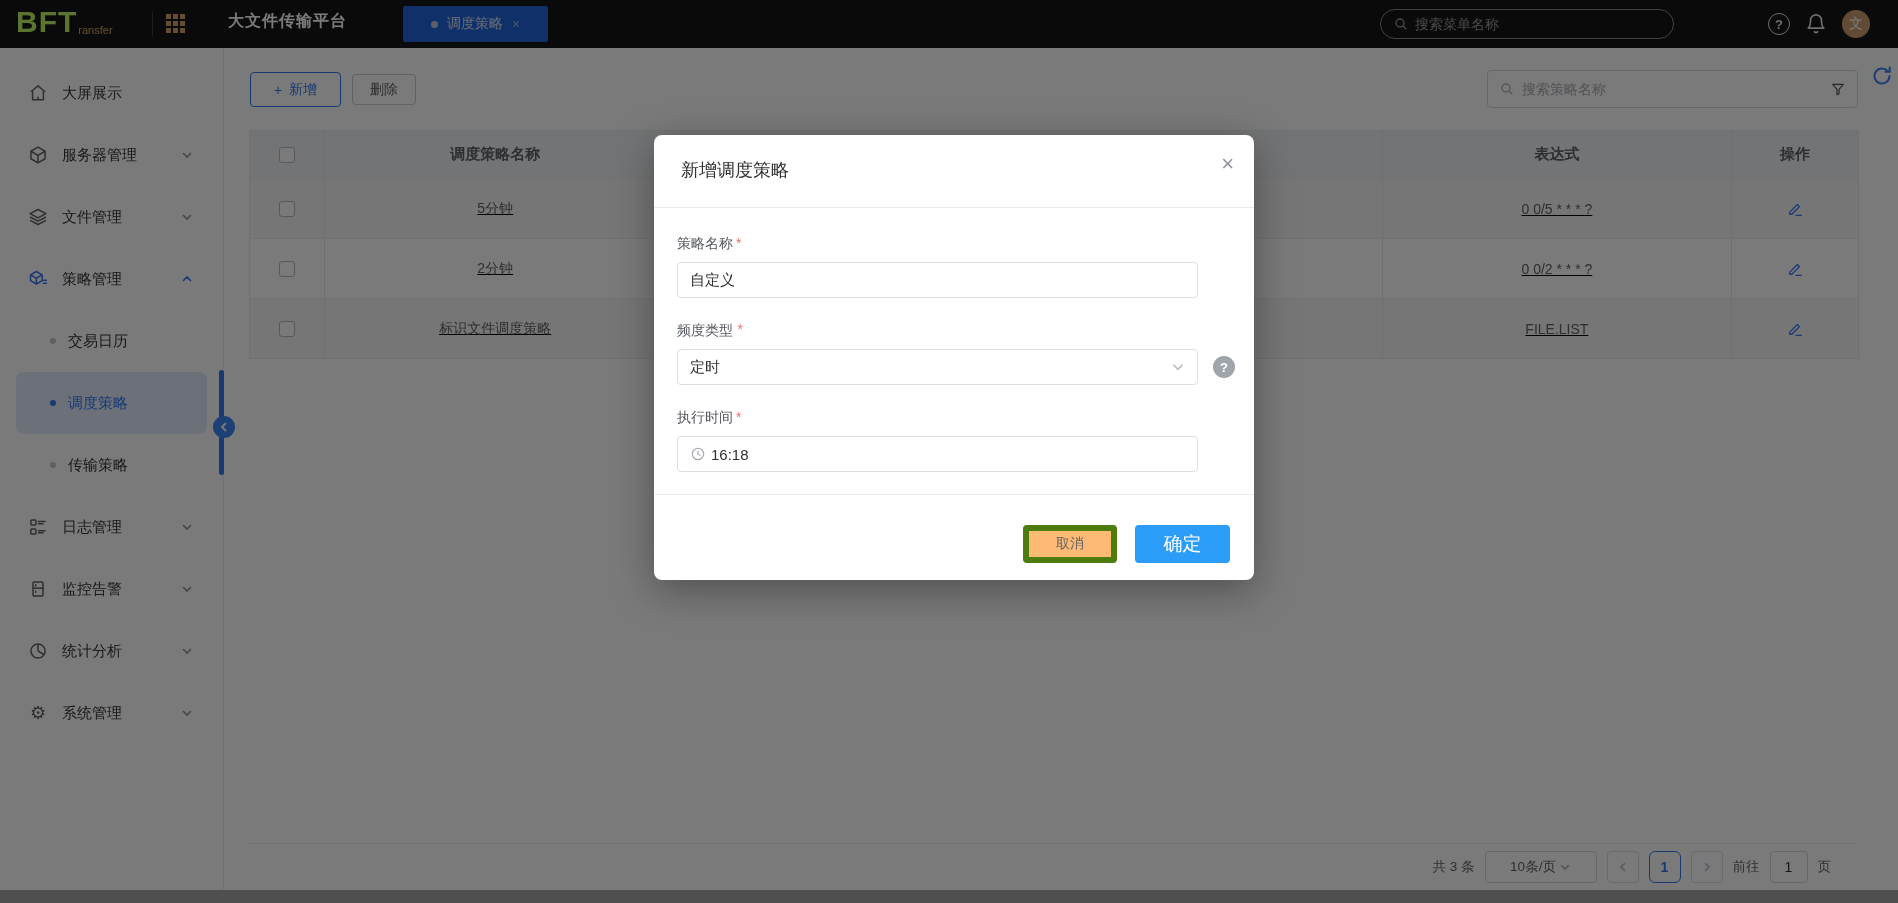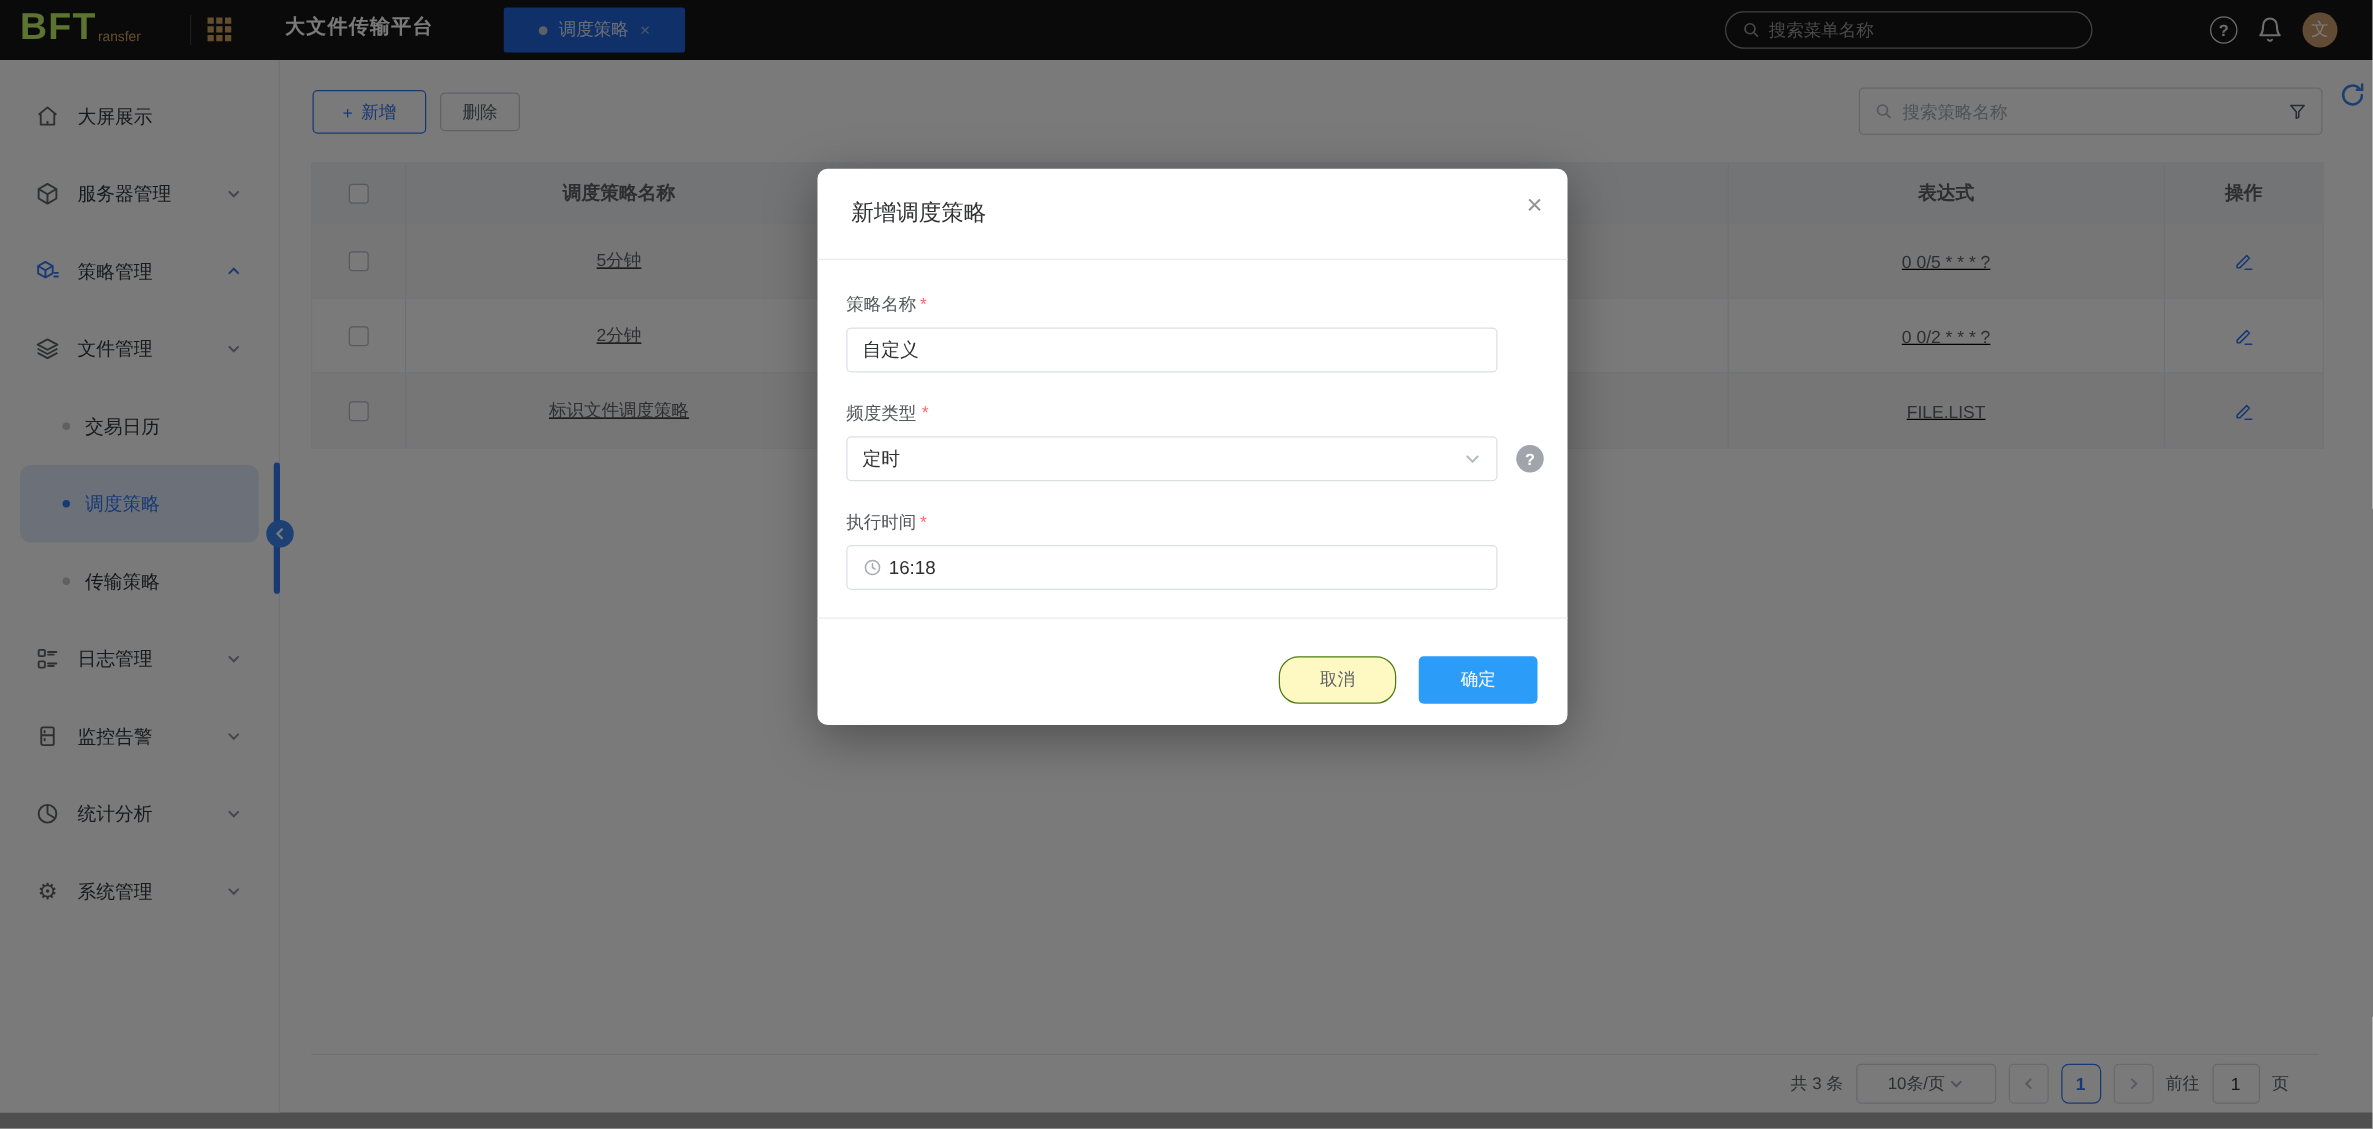--- a/index.html
+++ b/index.html
@@ -100,24 +100,24 @@
   .f-label { position:absolute; left:23px; font-size:14px; color:#54585e; }
   .f-req { color:#f56c6c; margin-left:3px; }
   .f-box { position:absolute; left:23px; width:521px; height:36px; border:1px solid #dcdfe6; border-radius:4px;
            display:flex; align-items:center; padding:0 12px; background:#fff; }
   .f-box input { border:none; outline:none; font-size:15px; color:#303133; width:100%; background:transparent; }
   .sel-chev { margin-left:auto; color:#b8bcc2; }
   .help-filled { position:absolute; left:559px; top:221px; width:22px; height:22px; border-radius:50%;
                  background:#a0a5ab; color:#fff; font-size:13px; font-weight:bold;
                  display:flex; align-items:center; justify-content:center; cursor:pointer; }
   .modal-foot-line { position:absolute; left:0; top:359px; width:600px; height:1px; background:#e9ebf0; }
-  .btn-cancel { position:absolute; left:369px; top:390px; width:94px; height:38px; border:1px solid #4d7c0f;
-                border-radius:16px; background:#fef9c3; color:#606266; font-size:14px; cursor:pointer; }
+  .btn-cancel { position:absolute; left:369px; top:390px; width:94px; height:38px; border:6px solid #4d7c0f;
+                border-radius:4px; background:#fdba74; color:#606266; font-size:14px; cursor:pointer; }
   .btn-confirm { position:absolute; left:481px; top:390px; width:95px; height:38px; border:none;
-                 border-radius:4px; background:#2b9cf8; color:#fff; font-size:14px; cursor:pointer; }
+                 border-radius:4px; background:#2b9cf8; color:#fff; font-size:19px; cursor:pointer; }
 </style>
 </head>
 <body>
 
 <div id="topbar">
   <div class="logo-wrap">
     <span class="logo-main">BFT</span>
     <span class="logo-sub">ransfer</span>
   </div>
   <div class="top-divider"></div>
@@ -179,49 +179,49 @@
       </svg>
     </span>
     <span class="s-label">服务器管理</span>
     <span class="s-chev">
       <svg width="12" height="12" viewBox="0 0 12 12" fill="none" stroke="currentColor" stroke-width="1.6" stroke-linecap="round">
           <path d="M2.5 4.5L6 8l3.5-3.5"></path>
         </svg>
     </span>
   </div>
 
+  <div class="s-item">
+    <span class="s-icon">
+      <svg width="20" height="20" viewBox="0 0 24 24" fill="none" stroke="currentColor" stroke-width="1.8" stroke-linejoin="round">
+        <path d="M12 3L2.5 8 12 13l9.5-5z"></path>
+          <path d="M2.5 12L12 17l9.5-5"></path>
+          <path d="M2.5 16L12 21l9.5-5"></path>
+      </svg>
+    </span>
+    <span class="s-label">文件管理</span>
+    <span class="s-chev">
+      <svg width="12" height="12" viewBox="0 0 12 12" fill="none" stroke="currentColor" stroke-width="1.6" stroke-linecap="round">
+          <path d="M2.5 4.5L6 8l3.5-3.5"></path>
+        </svg>
+    </span>
+  </div>
+
   <div class="s-item group-active">
     <span class="s-icon">
       <svg width="20" height="20" viewBox="0 0 24 24" fill="none" stroke="currentColor" stroke-width="1.8" stroke-linejoin="round">
         <path d="M10 3l7 4v7l-7 4-7-4V7z"></path>
           <path d="M3 7l7 4 7-4"></path>
           <path d="M10 11v7"></path>
           <path d="M18.5 13.5h3.5M18.5 17h3.5" stroke-linecap="round"></path>
       </svg>
     </span>
     <span class="s-label">策略管理</span>
     <span class="s-chev">
       <svg width="12" height="12" viewBox="0 0 12 12" fill="none" stroke="currentColor" stroke-width="1.6" stroke-linecap="round">
           <path d="M2.5 7.5L6 4l3.5 3.5"></path>
-        </svg>
-    </span>
-  </div>
-
-  <div class="s-item">
-    <span class="s-icon">
-      <svg width="20" height="20" viewBox="0 0 24 24" fill="none" stroke="currentColor" stroke-width="1.8" stroke-linejoin="round">
-        <path d="M12 3L2.5 8 12 13l9.5-5z"></path>
-          <path d="M2.5 12L12 17l9.5-5"></path>
-          <path d="M2.5 16L12 21l9.5-5"></path>
-      </svg>
-    </span>
-    <span class="s-label">文件管理</span>
-    <span class="s-chev">
-      <svg width="12" height="12" viewBox="0 0 12 12" fill="none" stroke="currentColor" stroke-width="1.6" stroke-linecap="round">
-          <path d="M2.5 4.5L6 8l3.5-3.5"></path>
         </svg>
     </span>
   </div>
 
   <div class="s-item s-sub">
     <span class="sub-dot"></span>
     <span class="s-label">交易日历</span>
   </div>
 
   <div class="s-item s-sub selected">

